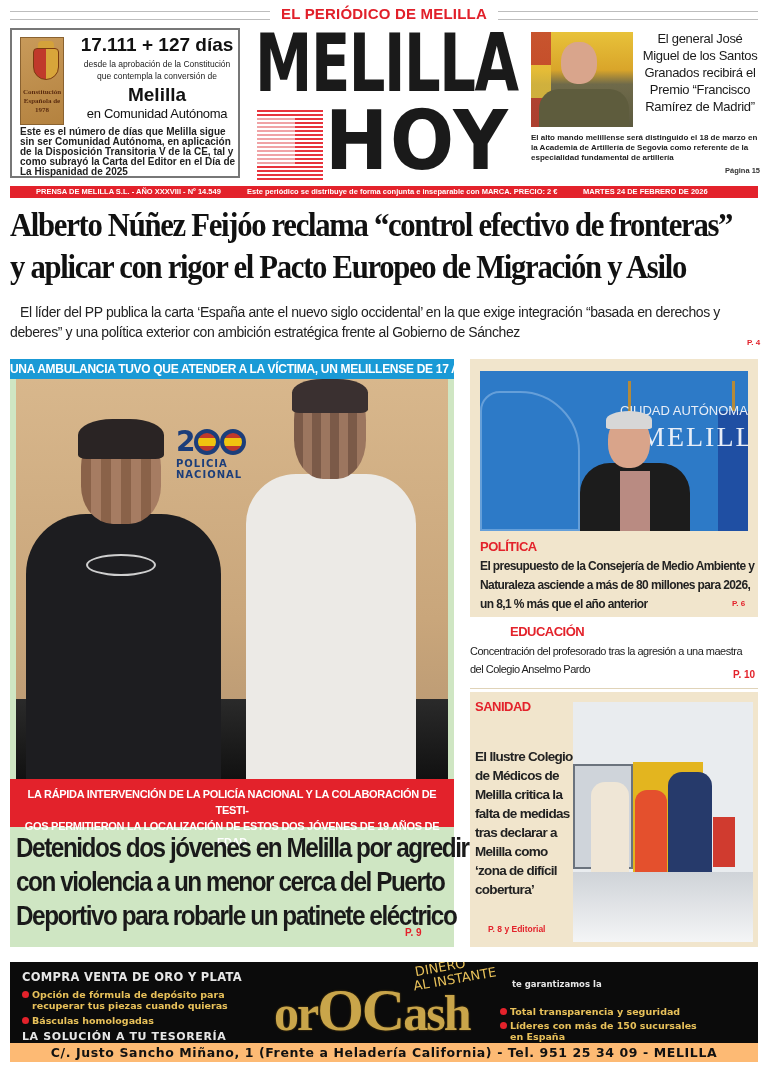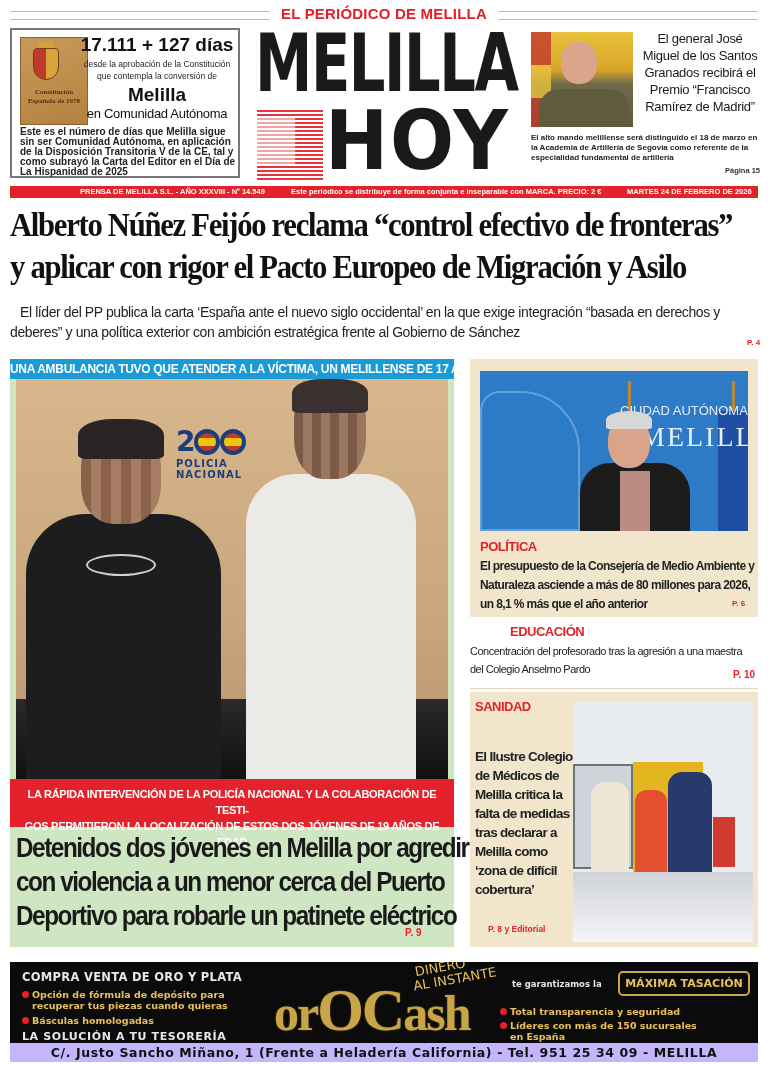--- a/index.html
+++ b/index.html
@@ -7,21 +7,21 @@
   body { position: relative; font-family: "Liberation Sans", sans-serif; color: #1a1a1a; }
 
   
   .top-rule { position: absolute; top: 11px; left: 10px; width: 748px; height: 1px; background: #bdbdbd; }
   .top-rule2 { position: absolute; top: 19px; left: 10px; width: 748px; height: 1px; background: #bdbdbd; }
   .tagline { position: absolute; top: 5px; left: 270px; width: 228px; text-align: center; background: #fff;
     color: #e1202a; font-weight: bold; font-size: 15px; letter-spacing: 0.2px; }
 
   .const-box { position: absolute; top: 28px; left: 10px; width: 230px; height: 150px;
     border: 2px solid #777; padding: 4px; background: #fff; }
-  .const-img { position: absolute; top: 7px; left: 8px; width: 68px; height: 88px;
+  .const-img { position: absolute; top: 7px; left: 8px; width: 44px; height: 88px;
     background: linear-gradient(160deg, #c89a5a, #b4823f); border: 1px solid #8a6230; }
   .const-shield { position: absolute; top: 10px; left: 12px; width: 26px; height: 32px; border-radius: 4px 4px 13px 13px;
     background: linear-gradient(90deg, #c0392b 50%, #d8a53a 50%); border: 1px solid #7a3b10; }
   .const-crown { position: absolute; top: 3px; left: 17px; width: 16px; height: 8px; background: #d4a23b; border-radius: 4px 4px 0 0; }
   .const-img-label { position: absolute; top: 50px; left: 0; width: 100%; text-align: center;
     font-family: "Liberation Serif", serif; font-size: 7px; line-height: 9px; color: #5b2c10; font-weight: bold; }
   .const-days { position: absolute; top: 4px; left: 66px; width: 158px; text-align: center; font-size: 19px; font-weight: bold; color: #111; }
   .const-sub { position: absolute; top: 28px; left: 66px; width: 158px; text-align: center; font-size: 8.5px; line-height: 12px; color: #222; }
   .const-melilla { position: absolute; top: 54px; left: 66px; width: 158px; text-align: center; font-size: 19px; font-weight: bold; color: #111; }
   .const-ca { position: absolute; top: 76px; left: 66px; width: 158px; text-align: center; font-size: 13px; color: #111; letter-spacing: -0.3px; }
@@ -41,21 +41,21 @@
     background: linear-gradient(180deg, #e8c23a 0%, #d9a52a 40%, #6f6a4a 55%, #5c5a3f 100%); }
   .gen-face { position: absolute; top: 10px; left: 30px; width: 36px; height: 42px; border-radius: 45%; background: #d9a58c; }
   .gen-body { position: absolute; bottom: 0; left: 8px; width: 90px; height: 38px; background: #5e5c3d; border-radius: 20px 20px 0 0; }
   .gen-flag { position: absolute; top: 0; left: 0; width: 20px; height: 95px; background: linear-gradient(180deg,#c0392b 0 35%, #e8c23a 35% 70%, #c0392b 70%); opacity: 0.8; }
   .gen-title { position: absolute; top: 30px; left: 638px; width: 124px; text-align: center; font-size: 13px; line-height: 17px; color: #1a1a1a; letter-spacing: -0.3px; }
   .gen-body-text { position: absolute; top: 133px; left: 531px; width: 230px; font-size: 8px; line-height: 10px; font-weight: bold; color: #222; }
   .gen-page { position: absolute; top: 166px; left: 700px; width: 60px; text-align: right; font-size: 7.5px; font-weight: bold; color: #333; }
 
   .red-bar { position: absolute; top: 186px; left: 10px; width: 748px; height: 12px; background: #e3222b; color: #fff;
     font-size: 7.5px; font-weight: bold; line-height: 12px; white-space: nowrap; overflow: hidden; }
-  .red-bar span { position: absolute; top: 0; margin-left: 44px; }
+  .red-bar span { position: absolute; top: 0; }
 
   
   .lead-title { position: absolute; top: 204px; left: 10px; width: 750px; font-family: "Liberation Serif", serif; font-weight: bold;
     font-size: 33px; line-height: 42px; color: #111; letter-spacing: -1.4px; transform: scaleX(0.93); transform-origin: left top; white-space: nowrap; }
   .lead-sub { position: absolute; top: 302px; left: 10px; width: 750px; font-size: 14px; line-height: 20px; color: #222;
     text-indent: 10px; letter-spacing: -0.4px; }
   .lead-page { position: absolute; top: 338px; left: 730px; font-size: 8px; font-weight: bold; color: #e3222b; margin-left: 17px; }
 
   
   .main-story { position: absolute; top: 359px; left: 10px; width: 444px; height: 588px; background: #cfe6c3; }
@@ -129,21 +129,21 @@
   .ad-sol { position: absolute; top: 68px; left: 12px; color: #e7e7e7; font-family: "DejaVu Sans", sans-serif; font-weight: bold; font-size: 11px; letter-spacing: 0.6px; white-space: nowrap; }
   .ad-logo { position: absolute; top: 18px; left: 264px; font-family: "Liberation Serif", serif; font-weight: bold; font-size: 50px; line-height: 60px;
     color: #c9a54a; letter-spacing: -2px; white-space: nowrap; text-shadow: 0 0 2px #6b4f14; }
   .ad-logo .oc { font-size: 60px; }
   .ad-dinero { position: absolute; top: 4px; left: 400px; color: #e8c15a; font-family: "DejaVu Sans", sans-serif; font-size: 13px; line-height: 14px;
     transform: rotate(-10deg); transform-origin: left top; white-space: nowrap; }
   .ad-garant { position: absolute; top: 17px; left: 502px; color: #e7e7e7; font-family: "DejaVu Sans", sans-serif; font-weight: bold; font-size: 8.5px; white-space: nowrap; }
   .ad-max { position: absolute; top: 9px; left: 608px; width: 132px; height: 25px; border: 2px solid #c9a54a; border-radius: 5px; color: #e8c15a;
     font-family: "DejaVu Sans", sans-serif; font-weight: bold; font-size: 11px; line-height: 21px; text-align: center; white-space: nowrap; }
   .ad-r-bullet { position: absolute; left: 500px; color: #e8c15a; font-family: "DejaVu Sans", sans-serif; font-weight: bold; font-size: 9.5px; line-height: 11px; white-space: nowrap; }
-  .ad-address { position: absolute; top: 85px; left: 10px; width: 748px; height: 19px; background: #c4b5fd; color: #111; font-family: "DejaVu Sans", sans-serif;
+  .ad-address { position: absolute; top: 85px; left: 10px; width: 748px; height: 19px; background: #fdba74; color: #111; font-family: "DejaVu Sans", sans-serif;
     font-weight: bold; font-size: 12.5px; line-height: 19px; text-align: center; letter-spacing: 0.6px; white-space: nowrap; }
 </style>
 </head>
 <body>
 
 <div class="top-rule"></div>
 <div class="top-rule2"></div>
 <div class="tagline">EL PERIÓDICO DE MELILLA</div>
 
 <div class="const-box">
@@ -275,21 +275,20 @@
   </div>
   <div class="ad-sol">LA SOLUCIÓN A TU TESORERÍA</div>
   <div class="ad-logo">
     <span>or</span><span class="oc">OC</span><span>ash</span>
   </div>
   <div class="ad-dinero">
     <div style="padding-left:4px">DINERO</div>
     <div>AL INSTANTE</div>
   </div>
   <div class="ad-garant">te garantizamos la</div>
-  <div class="ad-max">MÁXIMA TASACIÓN</div>
   <div class="ad-r-bullet" style="top:44px">
     <span class="ad-dot"></span>
     <span>Total transparencia y seguridad</span>
   </div>
   <div class="ad-r-bullet" style="top:58px">
     <span class="ad-dot"></span>
     <div>Líderes con más de 150 sucursales</div>
     <div>en España</div>
   </div>
 </div>

